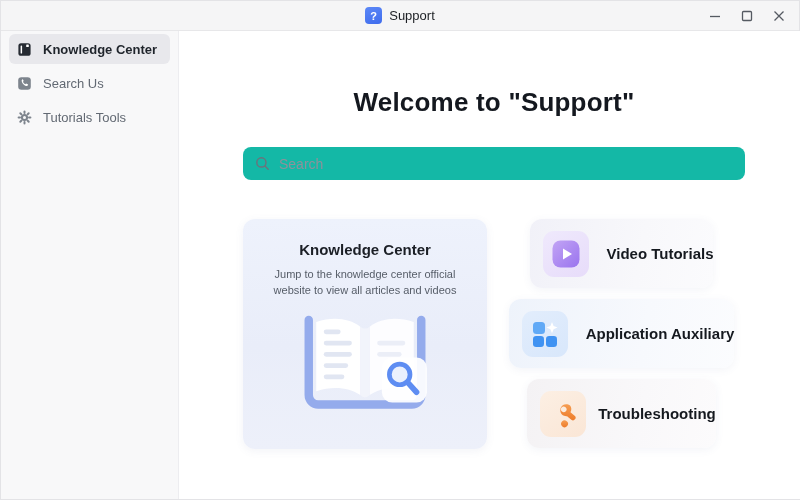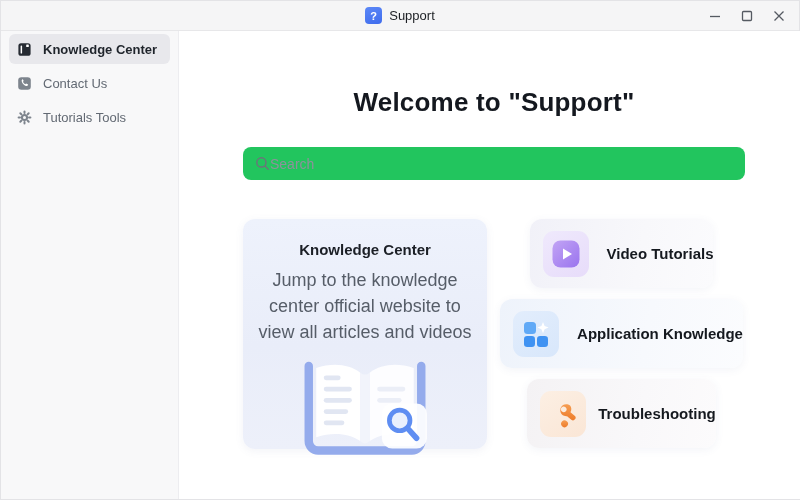--- a/index.html
+++ b/index.html
@@ -24,30 +24,30 @@
   .side-item { height: 30px; margin-bottom: 4px; border-radius: 6px; display: flex; align-items: center; padding: 0 8px; gap: 11px; cursor: pointer; }
   .side-item.selected { background: #e8e8ec; }
   .side-item .label { font-size: 13px; color: #626973; white-space: nowrap; }
   .side-item.selected .label { color: #1f242b; font-weight: bold; }
   .side-icon { width: 15px; height: 15px; flex: 0 0 15px; display: flex; align-items: center; justify-content: center; }
 
   .main { flex: 1; background: #ffffff; padding: 0 56px 0 64px; display: flex; flex-direction: column; }
 
   .heading { margin-top: 56px; text-align: center; font-size: 26px; font-weight: bold; color: #14181f; letter-spacing: 0.2px; }
 
-  .searchbar { margin-top: 29px; height: 33px; background: #22c55e; border-radius: 8px; display: flex; align-items: center; padding: 0 12px; }
+  .searchbar { margin-top: 29px; height: 33px; background: #14b8a6; border-radius: 8px; display: flex; align-items: center; padding: 0 12px; gap: 9px; }
   .searchbar input { flex: 1; border: none; outline: none; background: transparent; font-size: 14px; color: #3c4047; font-family: "Liberation Sans", sans-serif; }
   .searchbar input::placeholder { color: #8d929b; }
 
   .cards-row { margin-top: 39px; display: flex; gap: 11px; }
 
   
   .kc-card { width: 244px; height: 230px; border-radius: 12px; background: linear-gradient(180deg, #eef2fc 0%, #e9edf9 55%, #edf0fa 100%); box-shadow: 0 2px 8px rgba(90,105,150,0.08); text-align: center; padding-top: 22px; cursor: pointer; }
   .kc-title { font-size: 15px; font-weight: bold; color: #1b1f26; }
-  .kc-desc { margin: 9px auto 0; width: 216px; font-size: 18px; line-height: 1.45; color: #565d68; }
+  .kc-desc { margin: 9px auto 0; width: 216px; font-size: 11px; line-height: 1.45; color: #565d68; }
   .kc-illustration { margin-top: 6px; }
 
   
   .actions-col { width: 247px; display: flex; flex-direction: column; gap: 11px; align-items: center; }
   .action-card { height: 69px; border-radius: 12px; display: flex; align-items: center; padding-left: 13px; gap: 18px; cursor: pointer; box-shadow: 0 2px 8px rgba(90,105,150,0.07); background: linear-gradient(100deg, #f1f1f8 0%, #f8f8fb 60%, #fbfbfd 100%); }
   .action-card.tint-blue { background: linear-gradient(100deg, #eef3fb 0%, #f7f9fd 60%, #fbfcfe 100%); }
   .action-card.tint-warm { background: linear-gradient(100deg, #f4f2f4 0%, #f9f8fa 60%, #fcfbfc 100%); gap: 12px; }
   .action-label { font-size: 15px; font-weight: bold; color: #15191f; }
 
   .icon-tile { width: 46px; height: 46px; border-radius: 11px; display: flex; align-items: center; justify-content: center; }
@@ -97,21 +97,21 @@
         </span>
         <span class="label">Knowledge Center</span>
       </div>
       <div class="side-item">
         <span class="side-icon">
           <svg width="15" height="15" viewBox="0 0 15 15">
             <rect x="1.2" y="1.2" width="12.6" height="12.6" rx="3.2" fill="#7d848d"></rect>
             <path d="M4.6 4.4 c0.2 2.9 2.8 5.5 5.7 5.7 l0.9 -1.7 -2.1 -1 -0.8 0.8 c-1.1 -0.6 -1.9 -1.5 -2.4 -2.5 l0.8 -0.8 -1 -2 z" fill="#ffffff"></path>
           </svg>
         </span>
-        <span class="label">Contact Us</span>
+        <span class="label">Search Us</span>
       </div>
       <div class="side-item">
         <span class="side-icon">
           <svg width="15" height="15" viewBox="0 0 15 15">
             <g stroke="#7d848d" stroke-width="2" stroke-linecap="round">
               <line x1="7.5" y1="1.6" x2="7.5" y2="3.0"></line>
                 <line x1="7.5" y1="12" x2="7.5" y2="13.4"></line>
               <line x1="1.6" y1="7.5" x2="3.0" y2="7.5"></line>
                 <line x1="12" y1="7.5" x2="13.4" y2="7.5"></line>
               <line x1="3.3" y1="3.3" x2="4.3" y2="4.3"></line>
@@ -197,21 +197,21 @@
 
           <div class="action-card tint-blue">
             <span class="icon-tile tile-blue">
               <svg width="32" height="32" viewBox="0 0 32 32">
                 <rect x="4" y="4" width="12" height="12" rx="3.5" fill="#60a9f6"></rect>
                 <rect x="4" y="18" width="11" height="11" rx="3.2" fill="#3f92f2"></rect>
                 <rect x="17" y="18" width="11" height="11" rx="3.2" fill="#3f92f2"></rect>
                 <path d="M23 4 l1.6 4 4 1.6 -4 1.6 -1.6 4 -1.6 -4 -4 -1.6 4 -1.6 z" fill="#ffffff"></path>
               </svg>
             </span>
-            <span class="action-label">Application Knowledge</span>
+            <span class="action-label">Application Auxiliary</span>
           </div>
 
           <div class="action-card tint-warm">
             <span class="icon-tile tile-orange">
               <svg width="32" height="32" viewBox="0 0 32 32">
                 <defs>
                     <linearGradient id="gOrange" x1="0" y1="0" x2="1" y2="1">
                   <stop offset="0" stop-color="#f7a258"></stop>
                       <stop offset="1" stop-color="#ec7724"></stop>
                 </linearGradient>

